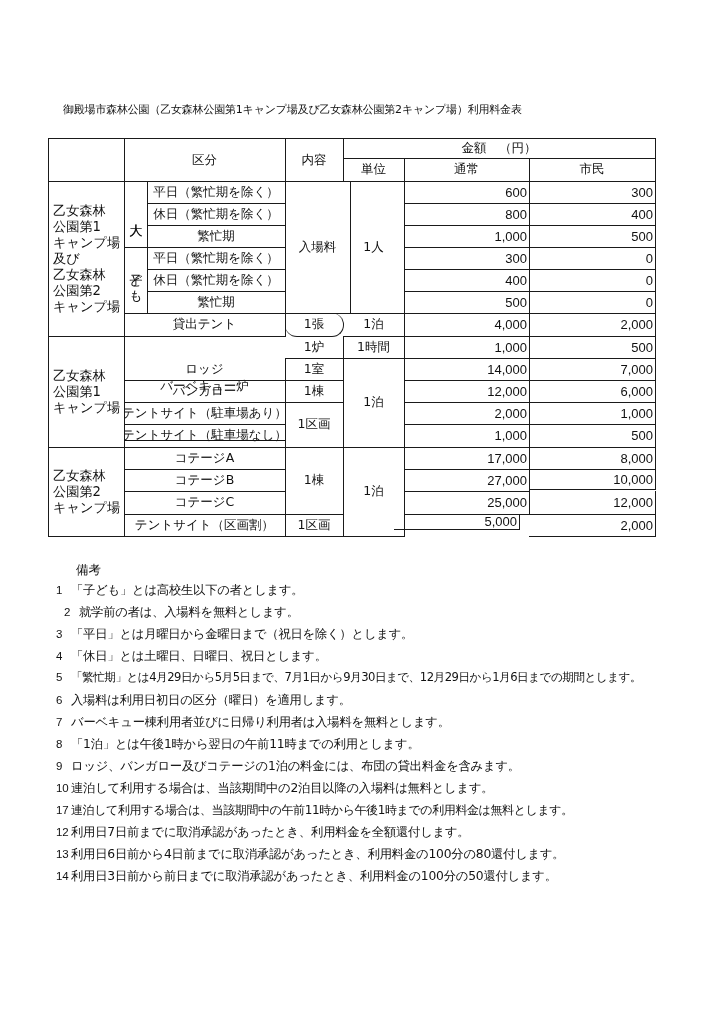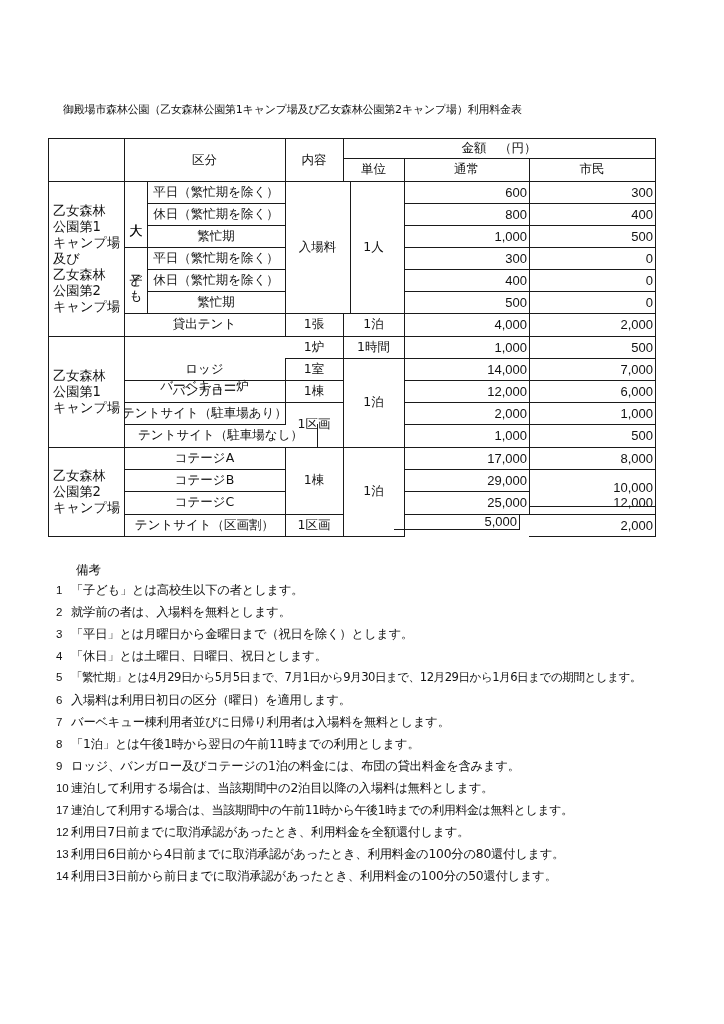--- a/index.html
+++ b/index.html
@@ -72,21 +72,21 @@
   <div class="cell num" style="left:404px;top:225px;width:126px;height:23px;">1,000</div>
   <div class="cell num" style="left:529px;top:225px;width:127px;height:23px;">500</div>
   <div class="cell num" style="left:404px;top:247px;width:126px;height:23px;">300</div>
   <div class="cell num" style="left:529px;top:247px;width:127px;height:23px;">0</div>
   <div class="cell num" style="left:404px;top:269px;width:126px;height:23px;">400</div>
   <div class="cell num" style="left:529px;top:269px;width:127px;height:23px;">0</div>
   <div class="cell num" style="left:404px;top:291px;width:126px;height:23px;">500</div>
   <div class="cell num" style="left:529px;top:291px;width:127px;height:23px;">0</div>
 
   <div class="cell" style="left:124px;top:313px;width:162px;height:24px;">貸出テント</div>
-  <div class="cell" style="left:285px;top:313px;width:59px;height:24px;">1張</div>
+  <div class="cell" style="left:285px;top:313px;width:59px;height:24px;border-radius:12px;">1張</div>
   <div class="cell" style="left:343px;top:313px;width:62px;height:24px;">1泊</div>
   <div class="cell num" style="left:404px;top:313px;width:126px;height:24px;">4,000</div>
   <div class="cell num" style="left:529px;top:313px;width:127px;height:24px;">2,000</div>
 
   <div class="cell lft left multi" style="left:48px;top:336px;width:77px;height:112px;">乙女森林
 公園第1
 キャンプ場</div>
 
   <div class="cell" style="left:124px;top:328px;width:162px;height:33px;margin-top:42px;">バーベキュー炉</div>
   <div class="cell" style="left:285px;top:336px;width:59px;height:23px;">1炉</div>
@@ -101,57 +101,57 @@
 
   <div class="cell" style="left:124px;top:380px;width:162px;height:23px;">バンガロー</div>
   <div class="cell" style="left:285px;top:380px;width:59px;height:23px;">1棟</div>
   <div class="cell num" style="left:404px;top:380px;width:126px;height:23px;">12,000</div>
   <div class="cell num" style="left:529px;top:380px;width:127px;height:23px;">6,000</div>
 
   <div class="cell" style="left:124px;top:402px;width:162px;height:23px;">テントサイト（駐車場あり）</div>
   <div class="cell num" style="left:404px;top:402px;width:126px;height:23px;">2,000</div>
   <div class="cell num" style="left:529px;top:402px;width:127px;height:23px;">1,000</div>
 
-  <div class="cell" style="left:124px;top:424px;width:194px;height:24px;">テントサイト（駐車場なし）</div>
+  <div class="cell" style="left:124px;top:424px;width:162px;height:24px;text-decoration:underline;">テントサイト（駐車場なし）</div>
   <div class="cell num" style="left:404px;top:424px;width:126px;height:24px;">1,000</div>
   <div class="cell num" style="left:529px;top:424px;width:127px;height:24px;">500</div>
 
   <div class="cell" style="left:285px;top:402px;width:59px;height:46px;">1区画</div>
   <div class="cell" style="left:343px;top:358px;width:62px;height:90px;">1泊</div>
 
   <div class="cell lft left multi" style="left:48px;top:447px;width:77px;height:90px;">乙女森林
 公園第2
 キャンプ場</div>
 
   <div class="cell" style="left:124px;top:447px;width:162px;height:23px;">コテージA</div>
   <div class="cell num" style="left:404px;top:447px;width:126px;height:23px;">17,000</div>
   <div class="cell num" style="left:529px;top:447px;width:127px;height:23px;">8,000</div>
 
   <div class="cell" style="left:124px;top:469px;width:162px;height:23px;">コテージB</div>
-  <div class="cell num" style="left:404px;top:469px;width:126px;height:23px;">29,000</div>
-  <div class="cell num" style="left:529px;top:469px;width:127px;height:38px;">10,000</div>
+  <div class="cell num" style="left:404px;top:469px;width:126px;height:23px;">27,000</div>
+  <div class="cell num" style="left:529px;top:469px;width:127px;height:21px;">10,000</div>
 
   <div class="cell" style="left:124px;top:491px;width:162px;height:24px;">コテージC</div>
   <div class="cell num" style="left:404px;top:491px;width:126px;height:24px;">25,000</div>
   <div class="cell num" style="left:529px;top:491px;width:127px;height:24px;">12,000</div>
 
   <div class="cell" style="left:285px;top:447px;width:59px;height:68px;">1棟</div>
 
   <div class="cell" style="left:124px;top:514px;width:162px;height:23px;">テントサイト（区画割）</div>
   <div class="cell" style="left:285px;top:514px;width:59px;height:23px;">1区画</div>
   <div class="cell num" style="left:394px;top:514px;width:126px;height:16px;">5,000</div>
   <div class="cell num" style="left:529px;top:514px;width:127px;height:23px;">2,000</div>
 
   <div class="cell" style="left:343px;top:447px;width:62px;height:90px;">1泊</div>
 </div>
 
 <div class="notes-head">備考</div>
 <div>
   <div class="note" style="top:582px;"><span class="n">1</span><span>「子ども」とは高校生以下の者とします。</span></div>
-  <div class="note" style="top:604px;"><span class="n">2</span><span>就学前の者は、入場料を無料とします。</span></div>
+  <div class="note" style="top:604px;margin-left:8px;"><span class="n">2</span><span>就学前の者は、入場料を無料とします。</span></div>
   <div class="note" style="top:626px;"><span class="n">3</span><span>「平日」とは月曜日から金曜日まで（祝日を除く）とします。</span></div>
   <div class="note" style="top:648px;"><span class="n">4</span><span>「休日」とは土曜日、日曜日、祝日とします。</span></div>
   <div class="note" style="top:670px;"><span class="n">5</span><span style="font-size:11.6px;letter-spacing:-0.5px;">「繁忙期」とは4月29日から5月5日まで、7月1日から9月30日まで、12月29日から1月6日までの期間とします。</span></div>
   <div class="note" style="top:692px;"><span class="n">6</span><span>入場料は利用日初日の区分（曜日）を適用します。</span></div>
   <div class="note" style="top:714px;"><span class="n">7</span><span>バーベキュー棟利用者並びに日帰り利用者は入場料を無料とします。</span></div>
   <div class="note" style="top:736px;"><span class="n">8</span><span>「1泊」とは午後1時から翌日の午前11時までの利用とします。</span></div>
   <div class="note" style="top:758px;"><span class="n">9</span><span>ロッジ、バンガロー及びコテージの1泊の料金には、布団の貸出料金を含みます。</span></div>
   <div class="note" style="top:780px;"><span class="n">10</span><span>連泊して利用する場合は、当該期間中の2泊目以降の入場料は無料とします。</span></div>
   <div class="note" style="top:802px;"><span class="n">17</span><span style="font-size:12px;letter-spacing:-0.4px;">連泊して利用する場合は、当該期間中の午前11時から午後1時までの利用料金は無料とします。</span></div>
   <div class="note" style="top:824px;"><span class="n">12</span><span>利用日7日前までに取消承認があったとき、利用料金を全額還付します。</span></div>

